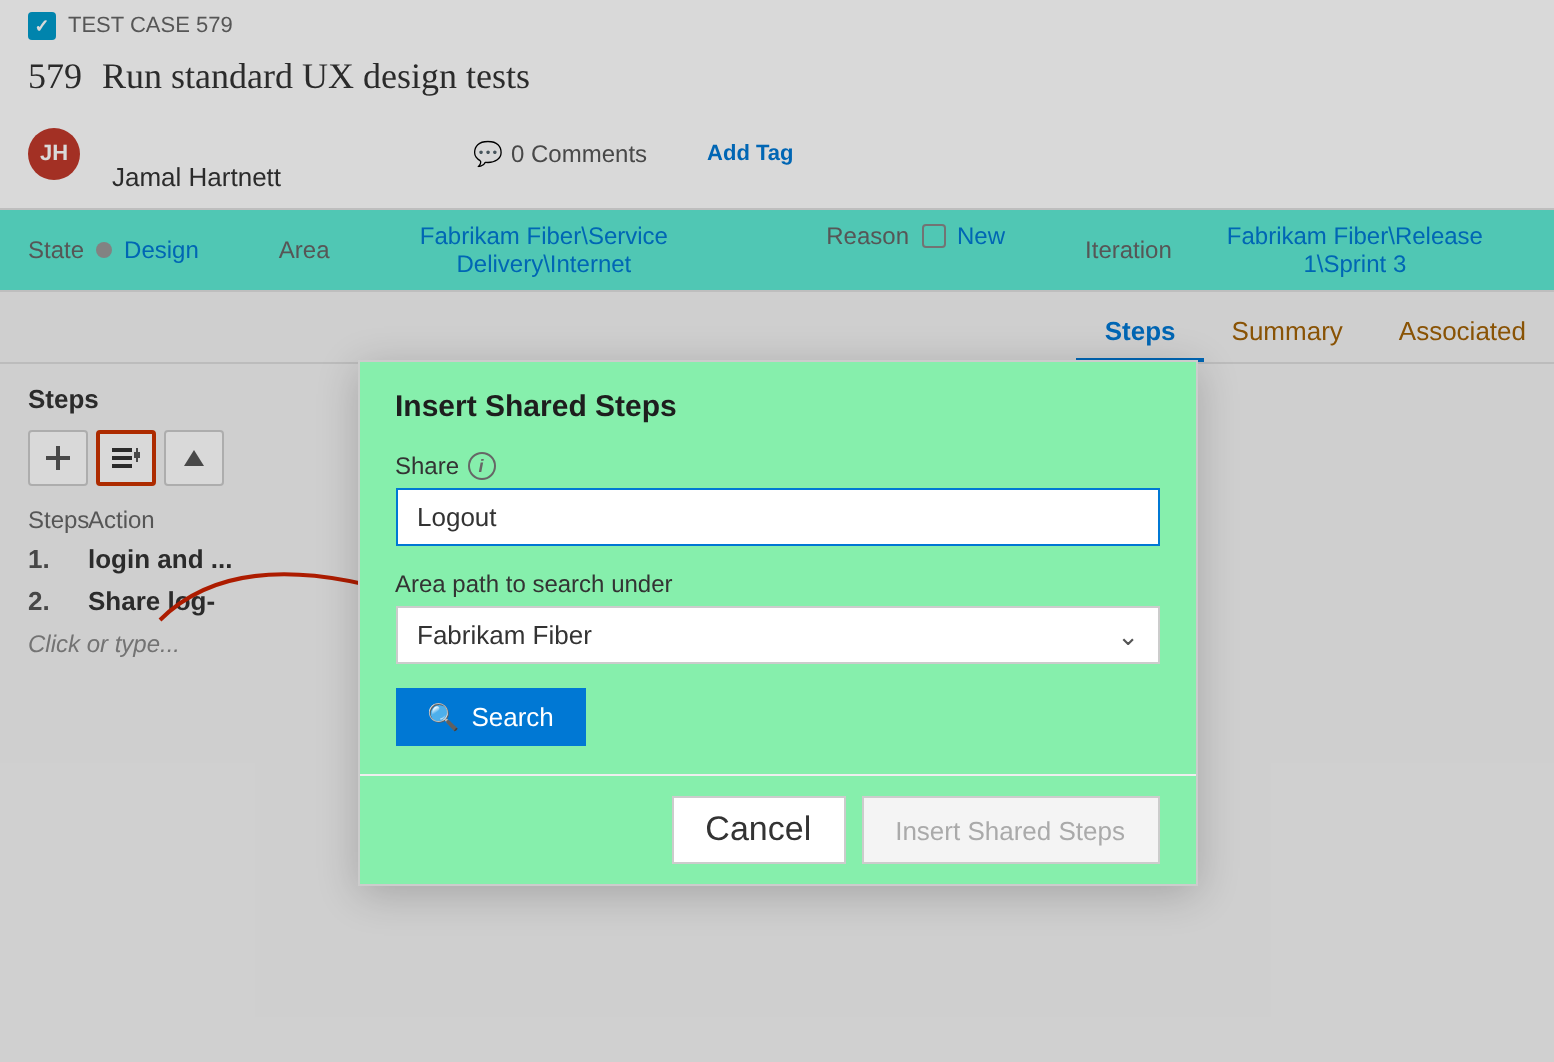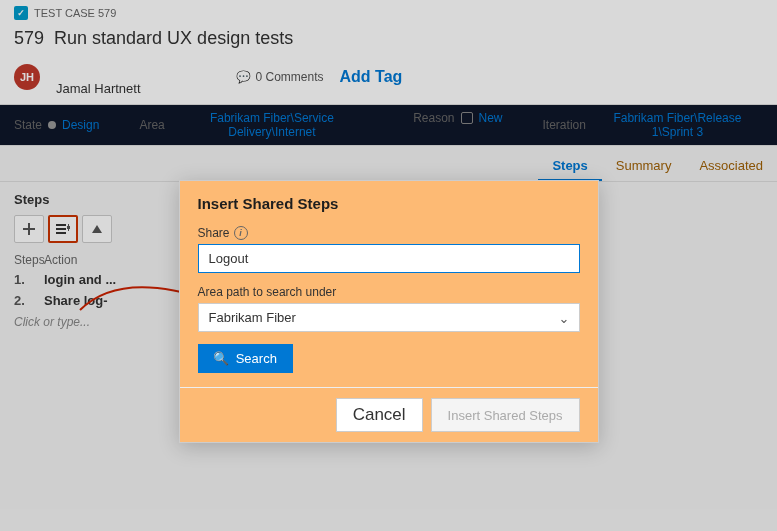--- a/index.html
+++ b/index.html
@@ -36,20 +36,21 @@
       justify-content: center;
       color: #fff;
       font-size: 9px;
       font-weight: bold;
     }
     .title-row {
       display: flex;
       align-items: flex-end;
       gap: 10px;
       padding: 4px 0 8px 0;
+      font-family: Liberation Serif, serif;
     }
     .title-number {
       font-size: 18px;
       color: #333;
       font-weight: 400;
     }
     .title-text {
       font-size: 18px;
       color: #333;
       font-weight: 400;
@@ -70,28 +71,29 @@
       font-weight: bold;
     }
     .user-name { color: #333; font-size: 13px; margin-top: 24px; }
     .comments-btn {
       display: flex; align-items: center; gap: 4px;
       color: #555; font-size: 12px;
       margin-left: 80px;
     }
     .add-tag-btn {
       color: #0078d4;
-      font-size: 16px;
+      font-size: 11px;
       cursor: pointer;
       font-weight: 600;
+      margin-left: 14px;
     }
 
     
     .fields-row {
-      background: #0f172a;
+      background: #5eead4;
       border-bottom: 1px solid #e0e0e0;
       padding: 6px 14px;
       display: flex;
       gap: 40px;
     }
     .field-group { display: flex; align-items: center; gap: 6px; }
     .field-label { color: #666; font-size: 12px; }
     .field-dot { width: 8px; height: 8px; border-radius: 50%; background: #999; }
     .field-value { color: #0078d4; font-size: 12px; cursor: pointer; text-align: center; }
     .field-value.path { color: #0078d4; }
@@ -184,21 +186,21 @@
     .modal-overlay {
       position: absolute;
       top: 0; left: 0; right: 0; bottom: 0;
       background: rgba(0,0,0,0.15);
       display: flex;
       align-items: flex-start;
       justify-content: center;
       padding-top: 180px;
     }
     .modal {
-      background: #fdba74;
+      background: #86efac;
       border: 1px solid #ccc;
       box-shadow: 0 4px 20px rgba(0,0,0,0.2);
       width: 420px;
       border-radius: 0;
       padding: 0;
     }
     .modal-header {
       padding: 14px 18px 10px 18px;
       font-size: 15px;
       font-weight: 600;

